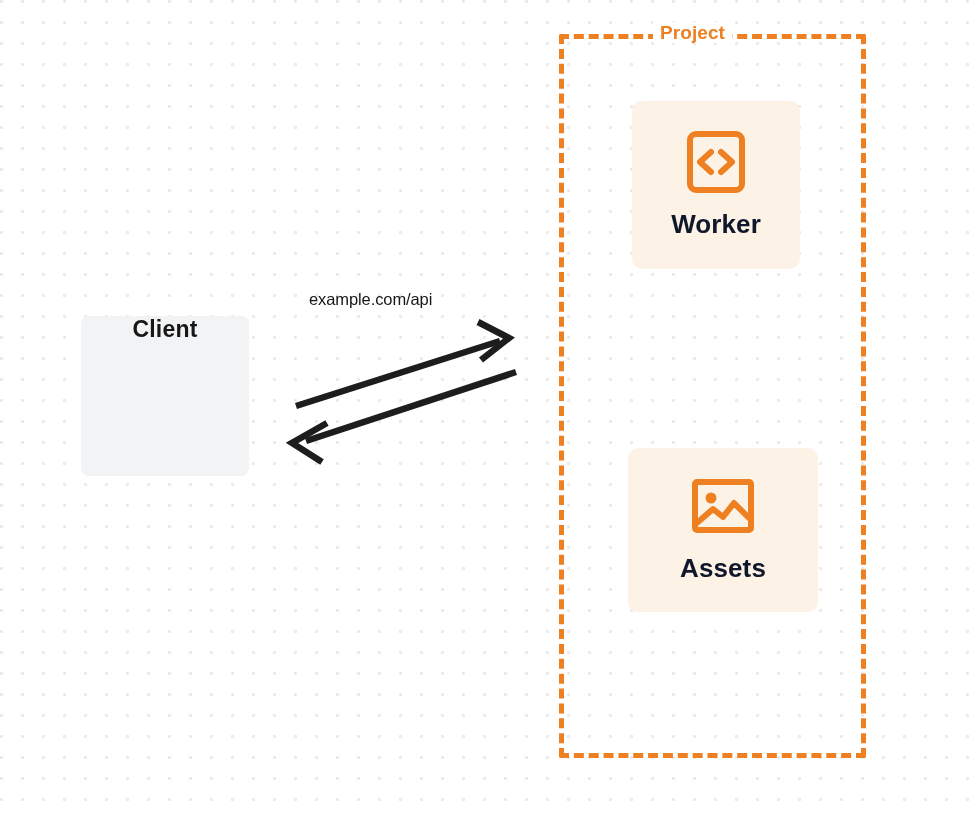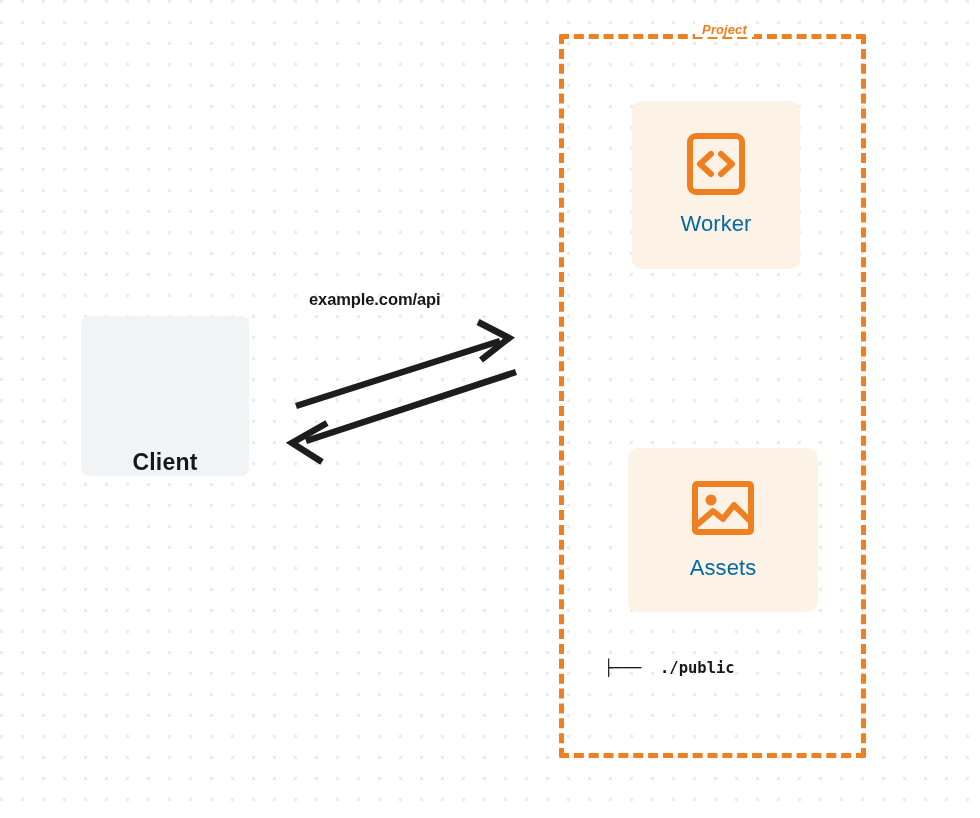--- a/index.html
+++ b/index.html
@@ -26,21 +26,21 @@
   
   .client-box {
     position: absolute;
     left: 81px;
     top: 316px;
     width: 168px;
     height: 160px;
     background: #f2f3f5;
     border-radius: 8px;
     display: flex;
-    align-items: flex-end;
+    align-items: flex-start;
     justify-content: center;
   }
   .client-label {
     font-size: 23px;
     font-weight: bold;
     color: #171717;
     letter-spacing: 0.2px;
   }
 
   
@@ -64,48 +64,47 @@
     stroke-linecap: butt;
     stroke-linejoin: miter;
     fill: none;
   }
 
   .edge-label {
     position: absolute;
     left: 309px;
     top: 290px;
     font-size: 16.5px;
-    font-weight: bold;
+    font-weight: normal;
     color: #16171a;
     white-space: nowrap;
     letter-spacing: -0.1px;
   }
 
   
   .project-box {
     position: absolute;
     left: 559px;
     top: 34px;
     width: 307px;
     height: 724px;
     box-sizing: border-box;
     border: 5px dashed #ef8022;
     border-radius: 2px;
   }
   .project-title {
     position: absolute;
-    left: 571px;
+    left: 539px;
     top: 22px;
     width: 307px;
     text-align: center;
-    font-size: 13px;
+    font-size: 19px;
     font-weight: bold;
     color: #ef8022;
     letter-spacing: 0.1px;
-    font-style: italic;
   }
   .project-title span {
     background: #ffffff;
     padding: 0 7px;
   }
 
   
   .card {
     position: absolute;
     background: #fdf2e6;
@@ -131,23 +130,23 @@
     width: 60px;
     height: 62px;
     margin-bottom: 16px;
   }
   .card-assets .card-icon {
     width: 64px;
     height: 58px;
     margin-bottom: 18px;
   }
   .card-label {
-    font-size: 22px;
-    font-weight: normal;
-    color: #0369a1;
+    font-size: 26px;
+    font-weight: bold;
+    color: #0f172a;
     letter-spacing: 0.1px;
   }
 
   
   .file-tree {
     position: absolute;
     left: 604px;
     top: 617px;
     font-family: "DejaVu Sans Mono", monospace;
     font-size: 15.5px;
@@ -197,17 +196,16 @@
   <div class="card card-assets">
     <svg class="card-icon" viewBox="0 0 64 58">
       <rect x="4" y="5" width="56" height="48" rx="2" ry="2" fill="none" stroke="#ef8022" stroke-width="6"></rect>
       <circle cx="20" cy="21" r="5.5" fill="#ef8022"></circle>
       <polyline points="7,45 22,32 32,40 43,26 58,41" fill="none" stroke="#ef8022" stroke-width="6" stroke-linecap="round" stroke-linejoin="round"></polyline>
     </svg>
     <div class="card-label">Assets</div>
   </div>
 
   <div class="file-tree">
-    <span class="tree-row">├───  ./public</span>
     
   </div>
 
 </div>
 
 </body></html>

